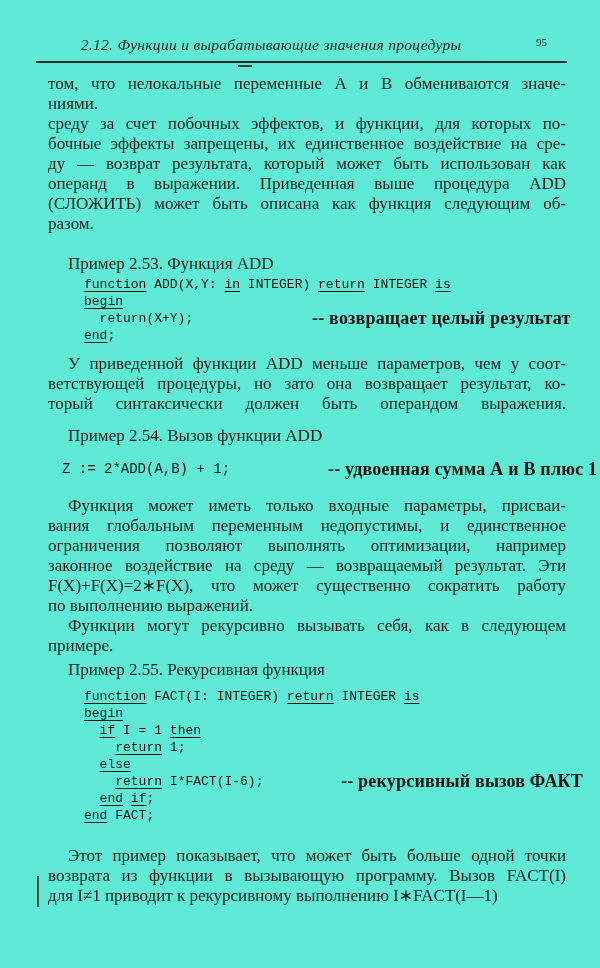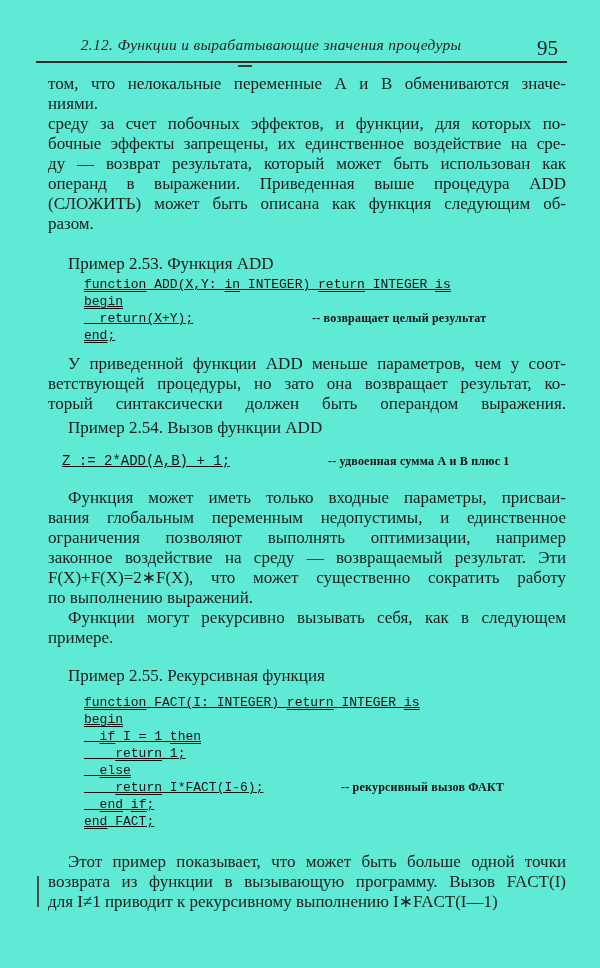--- a/index.html
+++ b/index.html
@@ -11,48 +11,48 @@
     font-family:"Liberation Serif", serif;
     overflow:hidden;
   }
   
   .runhead{position:absolute;top:36px;left:36px;right:34px;height:22px;}
   .runtitle{
     position:absolute;left:0;right:60px;text-align:center;
     font-style:italic;font-size:15.5px;color:#232323;letter-spacing:.3px;
     white-space:nowrap;
   }
-  .pagenum{position:absolute;right:8px;top:0;font-size:21px;color:#1d1d1d;}
+  .pagenum{position:absolute;right:19px;top:0;font-size:11px;color:#1d1d1d;}
   .rule{position:absolute;top:61px;left:36px;width:531px;height:2px;background:#2a2a2a;}
   .rule-artifact{position:absolute;top:65px;left:238px;width:14px;height:2px;background:#3a3a3a;}
   
   .col{
     position:absolute;top:74px;left:48px;width:518px;
   }
   .tline{
     height:20px;line-height:20px;font-size:17px;
     text-align:justify;text-align-last:justify;
     white-space:normal;overflow:hidden;
   }
   .tline.lastline{text-align-last:left;}
   .tline.indent{text-indent:20px;}
   .exhead{
     height:20px;line-height:20px;font-size:17px;
     padding-left:20px;text-align:left;
   }
   .code{font-family:"Liberation Mono", monospace;font-size:13px;color:#121212;}
   .code-53,.code-55{margin-left:36px;}
   .code-54{margin-left:14px;font-size:14px;}
-  .code-line{position:relative;height:17px;line-height:17px;white-space:pre;text-decoration:underline;}
+  .code-line{position:relative;height:17px;line-height:17px;white-space:pre;}
   .code-54 .code-line{height:17px;}
   .kw{text-decoration:underline;text-underline-offset:3px;text-decoration-thickness:1px;}
   .cmt{
     position:absolute;top:0;
     font-family:"Liberation Serif", serif;
-    font-weight:bold;font-size:12px;letter-spacing:.2px;
+    font-weight:bold;font-size:18px;letter-spacing:.2px;
     color:#101010;white-space:nowrap;
   }
   .margin-bar{position:absolute;left:37px;top:876px;width:2px;height:31px;background:#4a4a4a;}
 </style>
 </head>
 <body>
 
 <div class="page">
 
   <div class="runhead">
@@ -85,40 +85,40 @@
       <div class="code-line"><span><span>  return(X+Y);</span></span><span class="cmt" style="left:228px">-- возвращает целый результат</span></div>
       <div class="code-line"><span><span class="kw">end</span><span>;</span></span></div>
     </div>
 
     <div style="margin-top:10px">
       <div class="tline indent">У приведенной функции ADD меньше параметров, чем у соот-</div>
       <div class="tline">ветствующей процедуры, но зато она возвращает результат, ко-</div>
       <div class="tline">торый синтаксически должен быть операндом выражения.</div>
     </div>
 
-    <div class="exhead" style="margin-top:4px">Пример 2.54. Вызов функции ADD</div>
+    <div class="exhead" style="margin-top:12px">Пример 2.54. Вызов функции ADD</div>
     <div class="code code-54" style="margin-top:15px">
       <div class="code-line"><span>Z := 2*ADD(A,B) + 1;</span><span class="cmt" style="left:266px">-- удвоенная сумма А и В плюс 1</span></div>
     </div>
 
     <div style="margin-top:18px">
       <div class="tline indent">Функция может иметь только входные параметры, присваи-</div>
       <div class="tline">вания глобальным переменным недопустимы, и единственное</div>
       <div class="tline">ограничения позволяют выполнять оптимизации, например</div>
       <div class="tline">законное воздействие на среду — возвращаемый результат. Эти</div>
       <div class="tline">F(X)+F(X)=2∗F(X), что может существенно сократить работу</div>
       <div class="tline lastline">по выполнению выражений.</div>
     </div>
 
     <div>
       <div class="tline indent">Функции могут рекурсивно вызывать себя, как в следующем</div>
       <div class="tline lastline">примере.</div>
     </div>
 
-    <div class="exhead" style="margin-top:18px">Пример 2.55. Рекурсивная функция</div>
+    <div class="exhead" style="margin-top:4px">Пример 2.55. Рекурсивная функция</div>
     <div class="code code-55" style="margin-top:8px">
       <div class="code-line"><span><span class="kw">function</span><span> FACT(I: INTEGER) </span><span class="kw">return</span><span> INTEGER </span><span class="kw">is</span></span></div>
       <div class="code-line"><span><span class="kw">begin</span></span></div>
       <div class="code-line"><span><span>  </span><span class="kw">if</span><span> I = 1 </span><span class="kw">then</span></span></div>
       <div class="code-line"><span><span>    </span><span class="kw">return</span><span> 1;</span></span></div>
       <div class="code-line"><span><span>  </span><span class="kw">else</span></span></div>
       <div class="code-line"><span><span>    </span><span class="kw">return</span><span> I*FACT(I-6);</span></span><span class="cmt" style="left:257px">-- рекурсивный вызов ФАКТ</span></div>
       <div class="code-line"><span><span>  </span><span class="kw">end</span><span> </span><span class="kw">if</span><span>;</span></span></div>
       <div class="code-line"><span><span class="kw">end</span><span> FACT;</span></span></div>
     </div>

